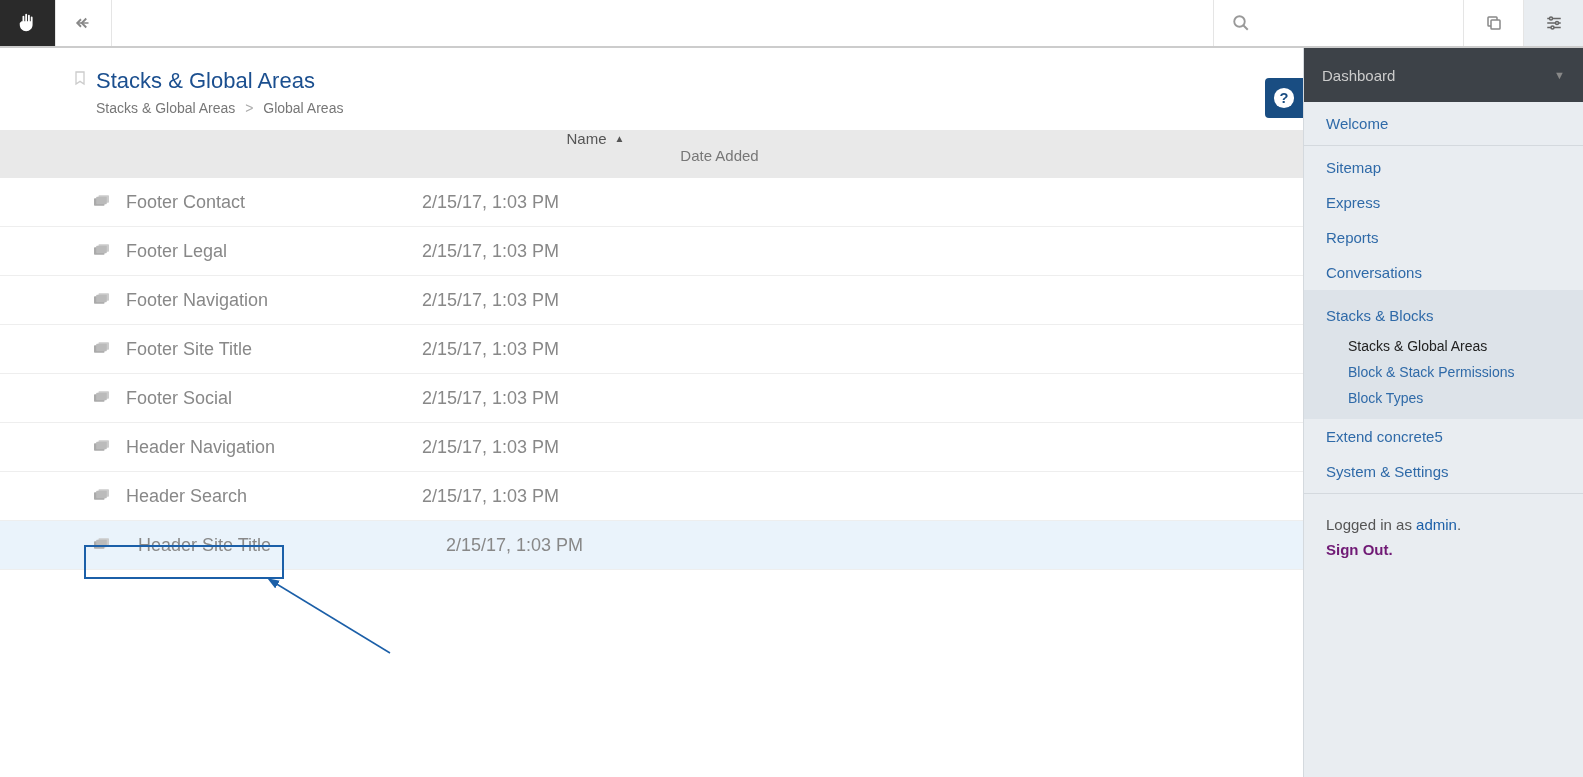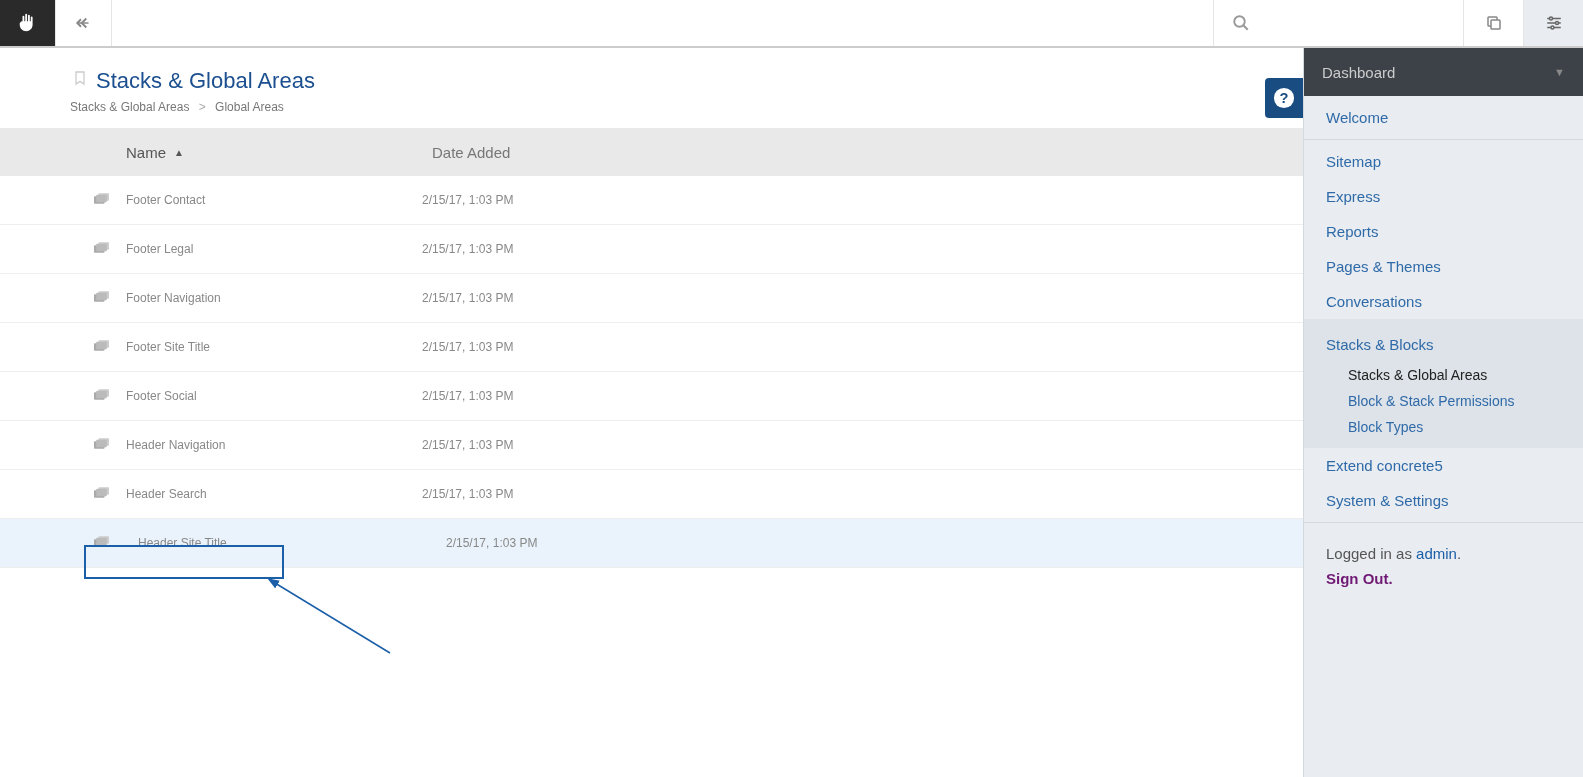--- a/index.html
+++ b/index.html
@@ -15,47 +15,47 @@
 .tb-right.active { background: #e9edf1; }
 
 
 .layout { display: flex; height: calc(777px - 48px); }
 .main { flex: 1; position: relative; overflow: hidden; }
 
 
 .page-header { padding: 20px 0 14px 70px; }
 .bookmark-icon { color: #ccc; position: absolute; left: 72px; top: 20px; }
 .page-title { font-size: 22px; font-weight: 400; color: #1b4f8f; margin-left: 26px; }
-.breadcrumb { font-size: 12px; color: #777; margin-top: 6px; }
+.breadcrumb { font-size: 14px; color: #777; margin-top: 6px; margin-left: 26px; }
 .breadcrumb-sep { margin: 0 6px; color: #aaa; }
 
 
 .help-btn { position: absolute; right: 0; top: 30px; background: #194d82; color: #fff; width: 38px; height: 40px; display: flex; align-items: center; justify-content: center; border-radius: 4px 0 0 4px; cursor: pointer; font-weight: bold; }
 
 
 .table { width: 100%; }
-.thead { display: flex; background: #e9e9e9; height: 48px; align-items: center; padding-left: 126px; color: #777; font-size: 15px; }
+.thead { display: flex; background: #e9e9e9; height: 48px; align-items: center; padding-left: 126px; color: #777; font-size: 15px; flex-direction: column; }
 .th-name { width: 296px; display: flex; align-items: center; gap: 8px; cursor: pointer; color: #555; }
 .th-date { flex: 1; cursor: pointer; margin-left: 10px; }
 .sort-caret { font-size: 10px; color: #555; }
 
-.trow { display: flex; align-items: center; height: 49px; border-bottom: 1px solid #eee; padding-left: 94px; color: #888; font-size: 12px; cursor: pointer; }
+.trow { display: flex; align-items: center; height: 49px; border-bottom: 1px solid #eee; padding-left: 94px; color: #888; font-size: 18px; cursor: pointer; }
 .trow.selected { background: #eaf3fb; gap: 12px; }
 .row-icon { width: 32px; color: #aaa; }
 .row-name { width: 296px; }
 .row-date { flex: 1; }
 
 .highlight-box { position: absolute; border: 2px solid #1b5fa8; pointer-events: none; }
 
 
 .arrow-svg { position: absolute; pointer-events: none; }
 
 
 .sidebar { width: 280px; background: #e9edf1; border-left: 1px solid #d4d9de; display: flex; flex-direction: column; font-size: 15px; }
-.sb-header { background: #3d4248; color: #ccc; height: 48px; display: flex; align-items: center; justify-content: space-between; padding: 0 18px; cursor: pointer; }
+.sb-header { background: #3d4248; color: #ccc; height: 54px; display: flex; align-items: center; justify-content: space-between; padding: 0 18px; cursor: pointer; }
 .sb-header-caret { color: #888; font-size: 11px; }
 .sb-section { padding: 4px 0; border-bottom: 1px solid #d4d9de; }
 .sb-item { display: block; padding: 9px 22px; color: #2f6aa8; cursor: pointer; text-decoration: none; }
 .sb-group-active { background: #dde3e9; padding: 8px 0; }
 .sb-subitem { padding: 5px 22px 5px 44px; color: #2f6aa8; cursor: pointer; font-size: 14px; }
 .sb-subitem.current { color: #222; }
 .sb-footer { padding: 18px 22px; color: #555; border-top: 1px solid #d4d9de; margin-top: auto; }
 .sb-footer a { color: #1b5fa8; font-weight: normal; cursor: pointer; }
 .sb-signout { margin-top: 8px; color: #701a75; font-weight: bold; cursor: pointer; }
 
@@ -244,21 +244,20 @@
       <span>Dashboard</span>
       <span class="sb-header-caret">▼</span>
     </div>
     <div class="sb-section">
       <a class="sb-item">Welcome</a>
     </div>
     <div class="sb-section" id="sb-nav">
         <a class="sb-item">Sitemap</a>
         <a class="sb-item">Express</a>
         <a class="sb-item">Reports</a>
-        <a class="sb-item">Pages &amp; Themes</a>
         <a class="sb-item">Conversations</a>
         <div class="sb-group-active">
           <a class="sb-item">Stacks &amp; Blocks</a>
           <div class="sb-subitem current">Stacks &amp; Global Areas</div>
           <div class="sb-subitem">Block &amp; Stack Permissions</div>
           <div class="sb-subitem">Block Types</div>
         </div>
         <a class="sb-item">Extend concrete5</a>
         <a class="sb-item">System &amp; Settings</a>
       </div>

